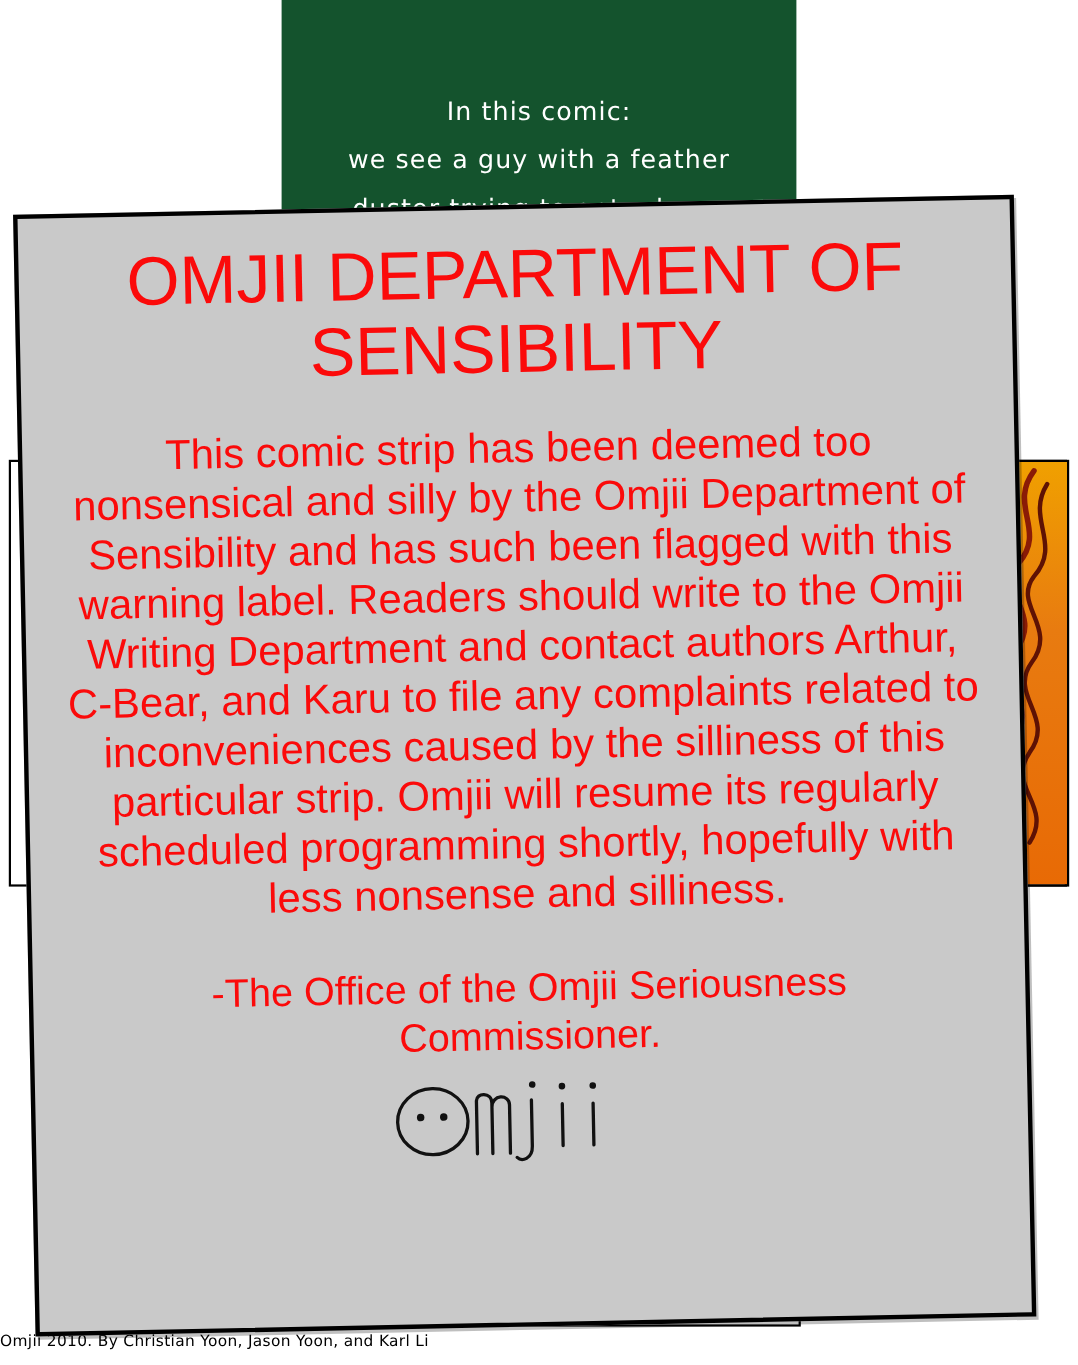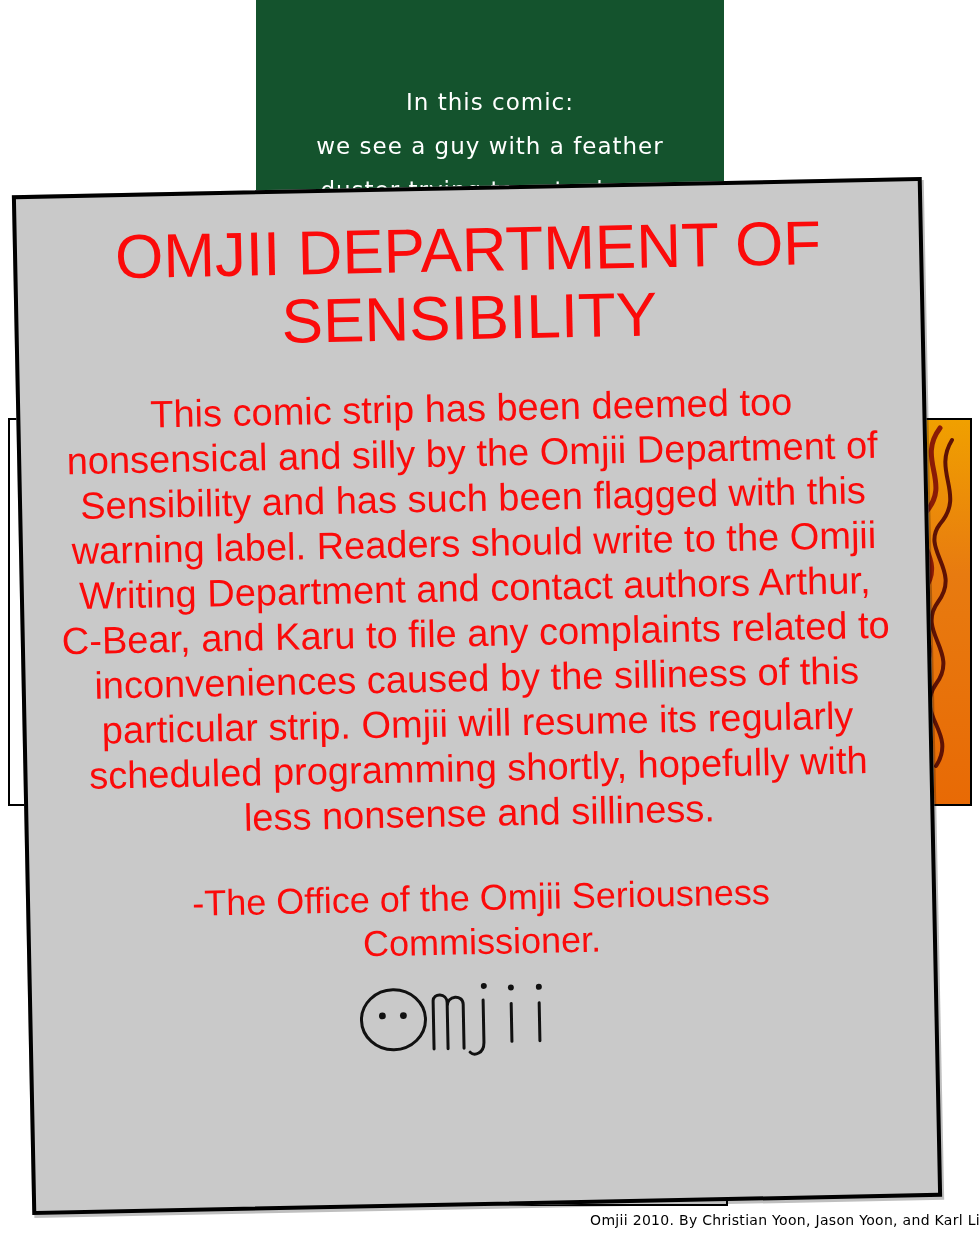--- a/index.html
+++ b/index.html
@@ -85,21 +85,21 @@
     background: #ffffff;
     border: 2px solid #000000;
     box-sizing: border-box;
   }
 
   .credits {
     position: absolute;
     left: 0;
     top: 1212px;
     width: 980px;
-    text-align: right;
+    text-align: left;
     font-family: "DejaVu Sans", sans-serif;
     font-size: 14px;
     color: #000000;
     letter-spacing: 0.3px;
   }
 
   
   #warning-label {
     position: absolute;
     left: 22px;

